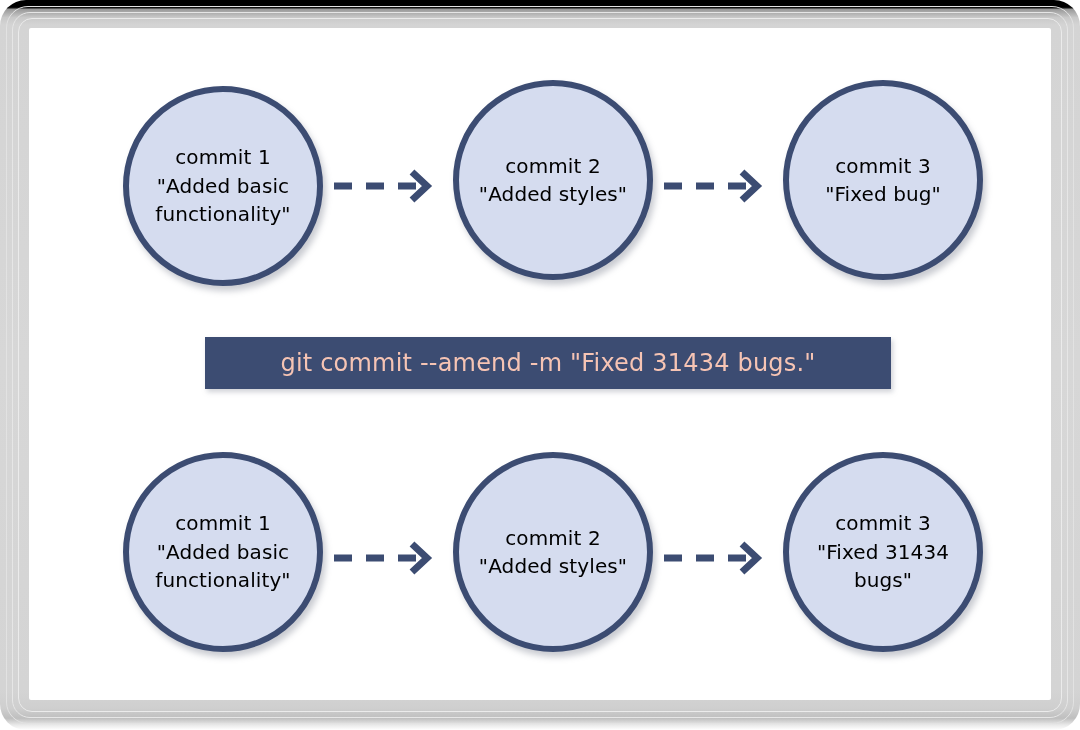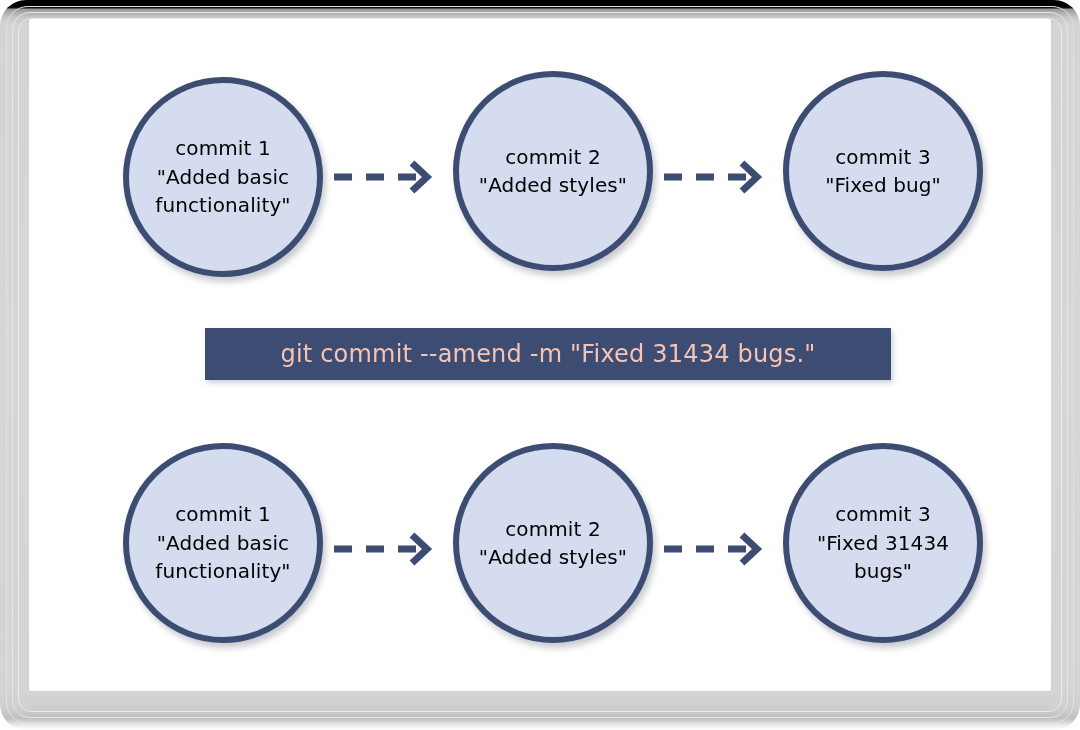--- a/index.html
+++ b/index.html
@@ -46,21 +46,21 @@
     width: 1044px; height: 694px;
     box-sizing: border-box;
     border: 1px solid #ebebeb;
     border-radius: 14px;
   }
 
   
   #canvas {
     position: absolute;
     left: 29px;
-    top: 19px;
+    top: 28px;
     width: 1022px;
     height: 672px;
     background: #ffffff;
     border-radius: 2px;
   }
 
   
   .commit-node {
     position: absolute;
     box-sizing: border-box;

